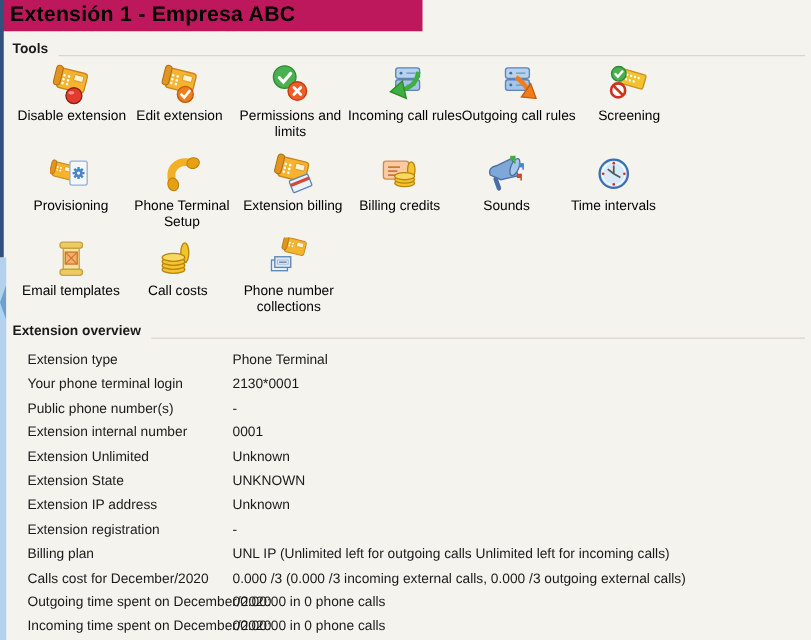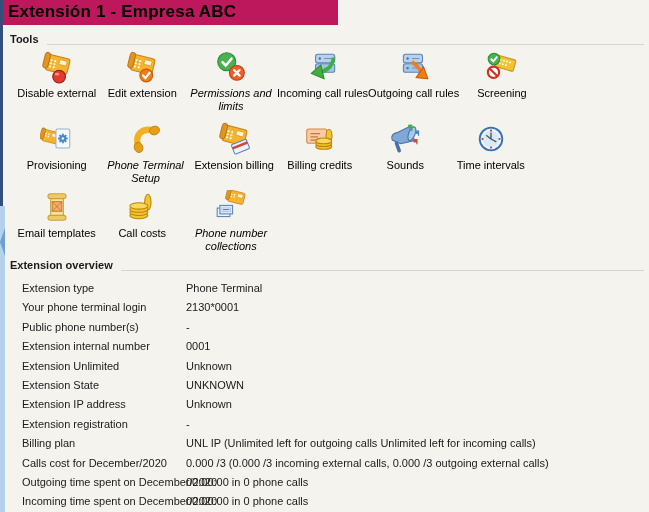--- a/index.html
+++ b/index.html
@@ -40,21 +40,21 @@
   .tool {
     flex:0 0 85.5px; display:flex; flex-direction:column; align-items:center;
     cursor:pointer; padding-top:5px;
   }
   .tool .icon { width:34px; height:34px; }
   .tool .icon svg { width:34px; height:34px; display:block; }
   .tool .tlabel {
     font-size:11px; line-height:13px; text-align:center; margin-top:3px;
     color:#000; white-space:nowrap;
   }
-  .tool .tlabel.wrap { white-space:normal; width:92px;font-style:italic; }
+  .tool .tlabel.wrap { white-space:normal; width:92px; }
   .row-1 { min-height:72px; }
   .row-2 { min-height:63px; }
   .row-3 { min-height:58px; }
 
   .overview { padding:8px 0 0 10px; }
   .ov-row { position:relative; height:19.4px; font-size:11px; }
   .ov-label { position:absolute; left:12px; top:3px; white-space:nowrap; color:#1a1a1a; }
   .ov-value { position:absolute; left:176px; top:3px; white-space:nowrap; color:#1a1a1a; }
 </style>
 </head>
@@ -90,21 +90,21 @@
                 <circle cx="13.5" cy="14" r="1"></circle>
                 <circle cx="10" cy="17" r="1"></circle>
                 <circle cx="13.5" cy="17" r="1"></circle>
               </g>
             <rect x="3" y="4.5" width="5" height="15" rx="2.5" fill="#e29421" stroke="#b06f12" stroke-width="0.8"></rect>
           </g>
           <circle cx="18" cy="25" r="6" fill="#e23b2e" stroke="#8f1d12"></circle>
           <ellipse cx="16" cy="22.8" rx="2.2" ry="1.3" fill="#ff9d94" opacity="0.85"></ellipse>
         </svg>
       </span>
-      <span class="tlabel">Disable external</span>
+      <span class="tlabel">Disable extension</span>
     </div>
 
     <div class="tool">
       <span class="icon">
         <svg viewBox="0 0 32 32">
           <g transform="rotate(14 16 14)">
             <rect x="6" y="6" width="21" height="15" rx="2.5" fill="#f6b42e" stroke="#c9831c"></rect>
             <rect x="17.5" y="8.5" width="7" height="4.5" rx="0.8" fill="#fdf3cf" stroke="#c9831c" stroke-width="0.5"></rect>
             <g fill="#fff">
                 <circle cx="10" cy="11" r="1"></circle>

